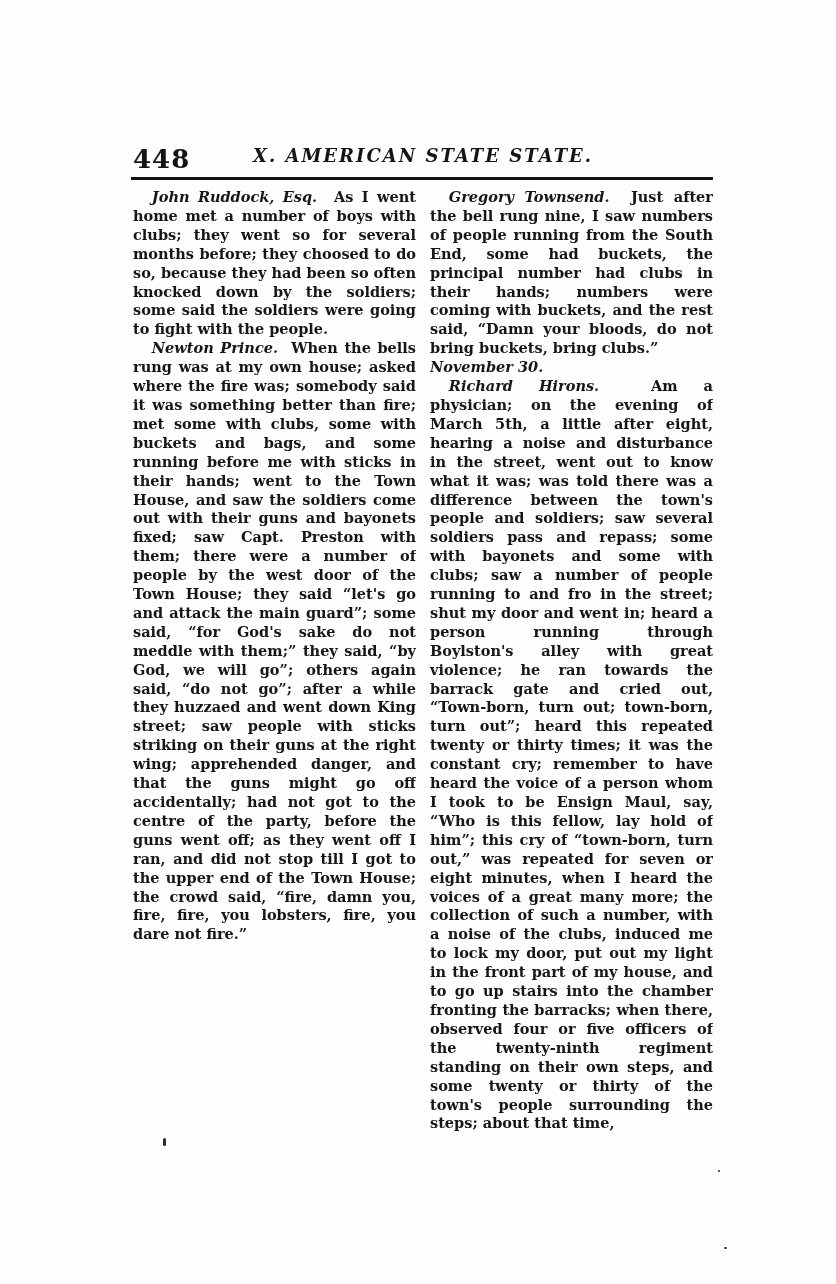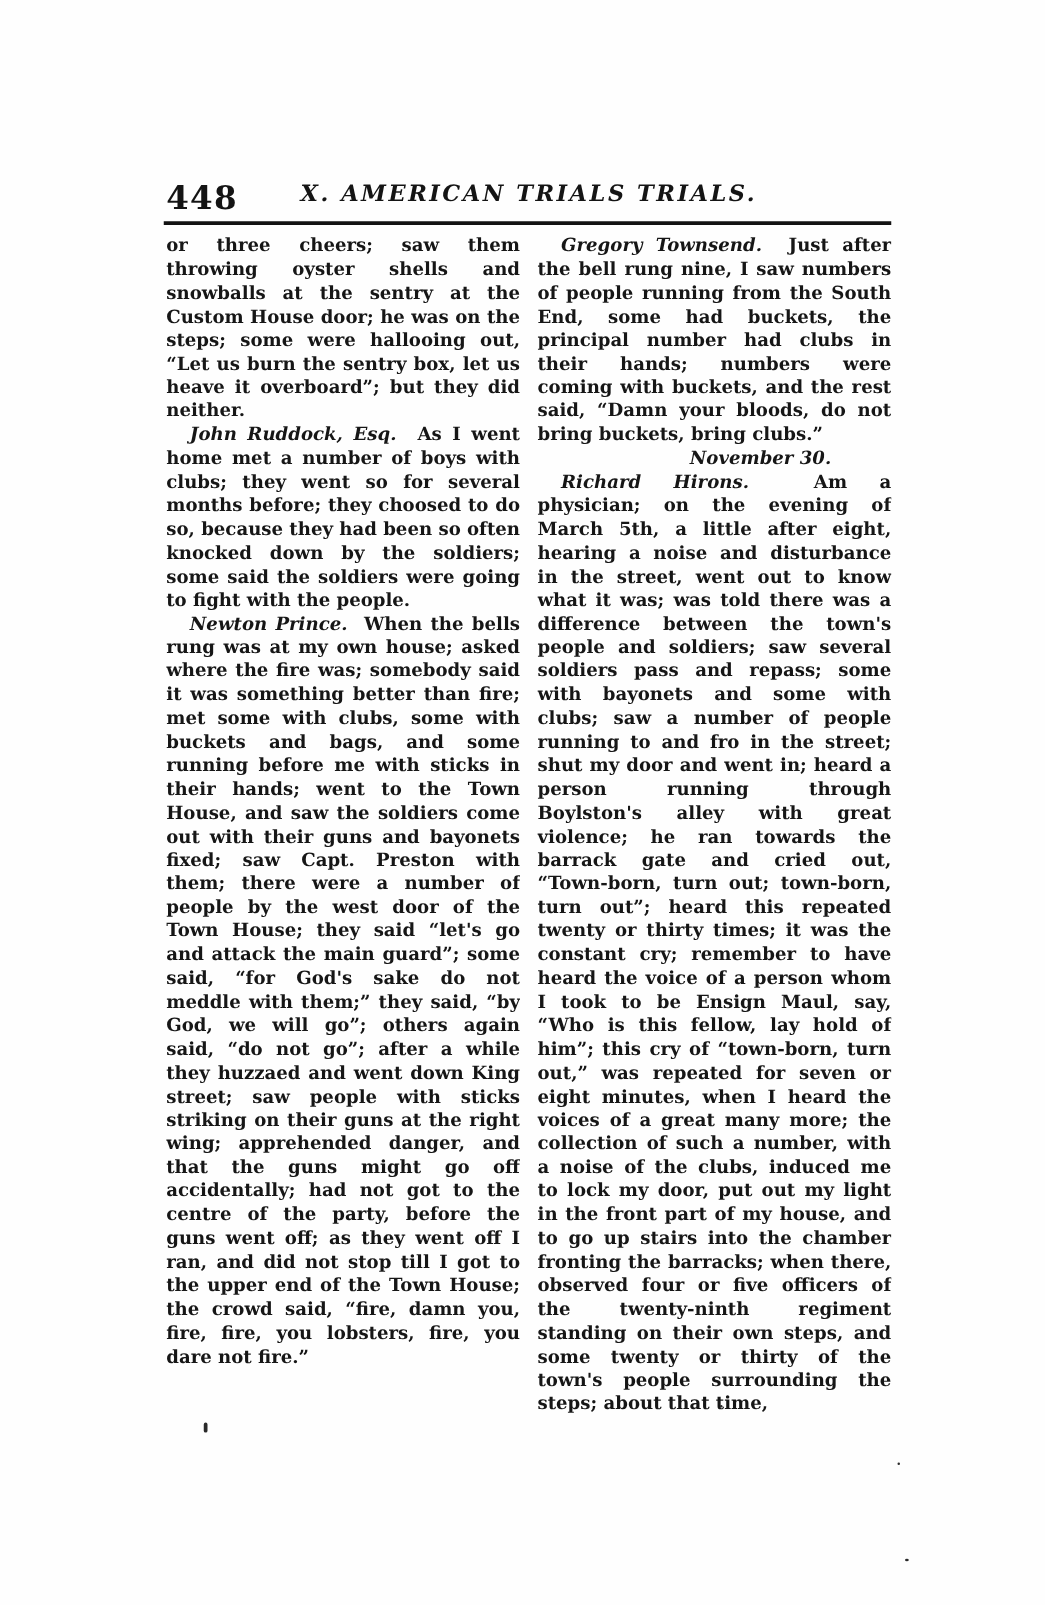--- a/index.html
+++ b/index.html
@@ -50,45 +50,43 @@
     color:#161616;
     hyphens:auto;
     -webkit-hyphens:auto;
   }
   .para { margin:0; text-indent:1.3em; }
   .para.no-indent { text-indent:0; }
   .witness { }
   .date-heading {
     margin:0; text-indent:0;
     font-style:italic;
-    text-align:right;
     padding-right:48px;
   }
   .speck {
     position:absolute;
     background:#2a2a2a;
     border-radius:50%;
   }
   .speck.apostrophe { width:3px; height:8px; border-radius:2px; }
 </style>
 </head>
 <body>
 
 <div class="page">
 
   <header class="page-header">
     <span class="page-number">448</span>
-    <span class="running-title">X. AMERICAN TRIALS TRIALS.</span>
+    <span class="running-title">X. AMERICAN STATE STATE.</span>
   </header>
 
   <div class="header-rule"></div>
 
   <main class="columns">
     <div class="col" id="col-left">
-        <p class="para no-indent">or three cheers; saw them throwing oyster shells and snowballs at the sentry at the Custom House door; he was on the steps; some were hallooing out, “Let us burn the sentry box, let us heave it overboard”; but they did neither.</p>
         <p class="para"><i class="witness">John Ruddock, Esq.&nbsp; </i>As I went home met a number of boys with clubs; they went so for several months before; they choosed to do so, because they had been so often knocked down by the soldiers; some said the soldiers were going to fight with the people.</p>
         <p class="para"><i class="witness">Newton Prince.&nbsp; </i>When the bells rung was at my own house; asked where the fire was; somebody said it was something better than fire; met some with clubs, some with buckets and bags, and some running before me with sticks in their hands; went to the Town House, and saw the soldiers come out with their guns and bayonets fixed; saw Capt. Preston with them; there were a number of people by the west door of the Town House; they said “let's go and attack the main guard”; some said, “for God's sake do not meddle with them;” they said, “by God, we will go”; others again said, “do not go”; after a while they huzzaed and went down King street; saw people with sticks striking on their guns at the right wing; apprehended danger, and that the guns might go off accidentally; had not got to the centre of the party, before the guns went off; as they went off I ran, and did not stop till I got to the upper end of the Town House; the crowd said, “fire, damn you, fire, fire, you lobsters, fire, you dare not fire.”</p>
       </div>
     <div class="col" id="col-right">
         <p class="para"><i class="witness">Gregory Townsend.&nbsp; </i>Just after the bell rung nine, I saw numbers of people running from the South End, some had buckets, the principal number had clubs in their hands; numbers were coming with buckets, and the rest said, “Damn your bloods, do not bring buckets, bring clubs.”</p>
         <p class="date-heading">November 30.</p>
         <p class="para"><i class="witness">Richard Hirons.&nbsp; </i>Am a physician; on the evening of March 5th, a little after eight, hearing a noise and disturbance in the street, went out to know what it was; was told there was a difference between the town's people and soldiers; saw several soldiers pass and repass; some with bayonets and some with clubs; saw a number of people running to and fro in the street; shut my door and went in; heard a person running through Boylston's alley with great violence; he ran towards the barrack gate and cried out, “Town-born, turn out; town-born, turn out”; heard this repeated twenty or thirty times; it was the constant cry; remember to have heard the voice of a person whom I took to be Ensign Maul, say, “Who is this fellow, lay hold of him”; this cry of “town-born, turn out,” was repeated for seven or eight minutes, when I heard the voices of a great many more; the collection of such a number, with a noise of the clubs, induced me to lock my door, put out my light in the front part of my house, and to go up stairs into the chamber fronting the barracks; when there, observed four or five officers of the twenty-ninth regiment standing on their own steps, and some twenty or thirty of the town's people surrounding the steps; about that time,</p>
       </div>
   </main>
 

